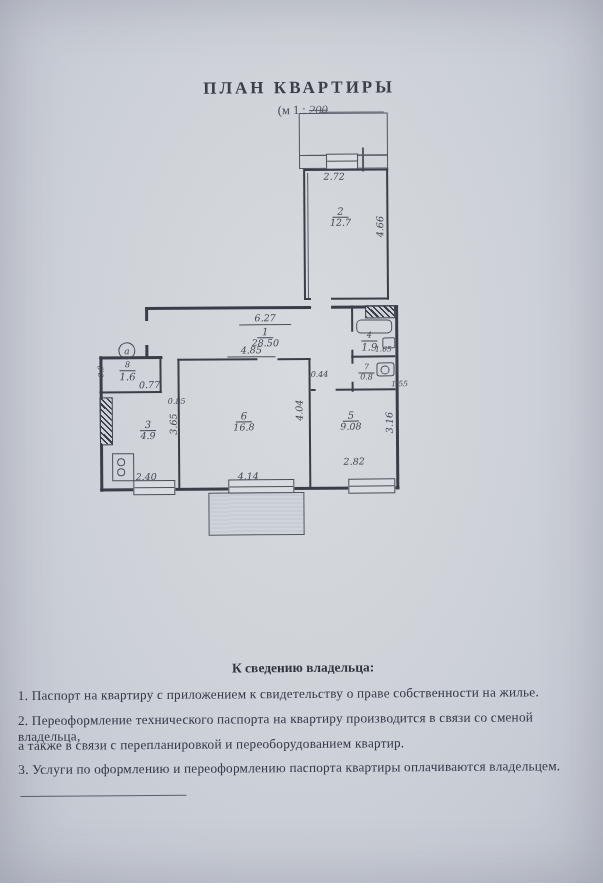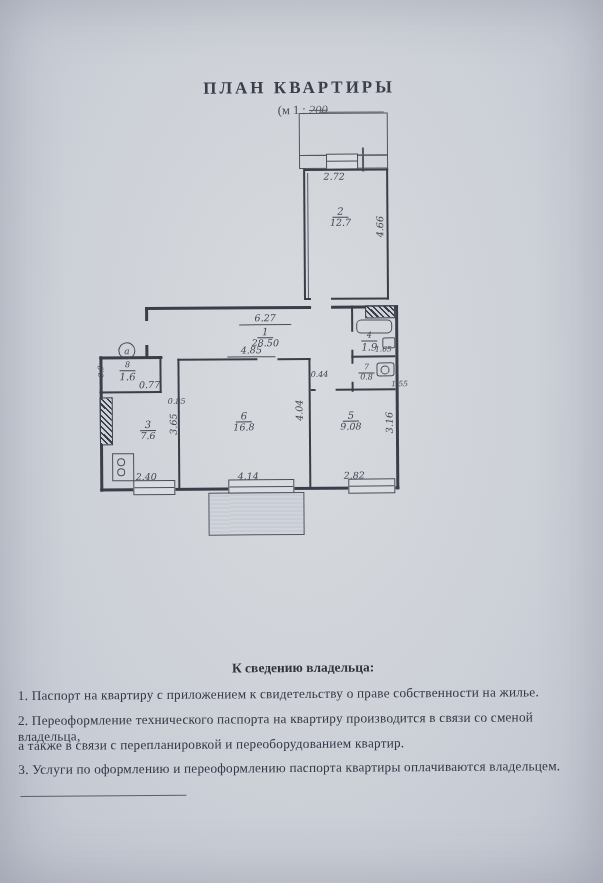--- a/index.html
+++ b/index.html
@@ -118,36 +118,36 @@
     <div class="hand dimu" style="left:240px;top:313px;width:52px">6.27</div>
     <div class="hand dimu" style="left:228px;top:345px;width:48px">4.85</div>
     <div class="hand" style="left:135px;top:379px;width:30px">0.77</div>
     <div class="hand s8" style="left:166px;top:397px;width:22px">0.85</div>
     <div class="hand s7 vert" style="left:92px;top:366px;width:20px">0.9</div>
     <div class="hand" style="left:128px;top:471px;width:36px">2.40</div>
     <div class="hand" style="left:228px;top:471px;width:40px">4.14</div>
     <div class="hand vert" style="left:282px;top:405px;width:36px">4.04</div>
     <div class="hand vert" style="left:156px;top:418px;width:36px">3.65</div>
     <div class="hand s8" style="left:308px;top:371px;width:24px">0.44</div>
-    <div class="hand" style="left:336px;top:471px;width:36px">2.82</div>
+    <div class="hand" style="left:336px;top:457px;width:36px">2.82</div>
     <div class="hand vert" style="left:372px;top:418px;width:36px">3.16</div>
     <div class="hand s7" style="left:373px;top:346px;width:22px">1.65</div>
     <div class="hand s7" style="left:389px;top:381px;width:22px">1.55</div>
 
     <div class="hand room-label" style="left:238px;top:326px;width:56px">
       <span class="rn">1</span><br>
       <span class="ra">28.50</span>
     </div>
     <div class="hand room-label" style="left:317px;top:206px;width:50px">
       <span class="rn">2</span><br>
       <span class="ra">12.7</span>
     </div>
     <div class="hand room-label" style="left:126px;top:418px;width:44px">
       <span class="rn">3</span><br>
-      <span class="ra">7.6</span>
+      <span class="ra">4.9</span>
     </div>
     <div class="hand room-label s8" style="left:357px;top:332px;width:26px">
       <span class="rn" style="font-size:8px">4</span><br>
       <span class="ra" style="font-size:10px">1.9</span>
     </div>
     <div class="hand room-label" style="left:328px;top:410px;width:46px">
       <span class="rn">5</span><br>
       <span class="ra">9.08</span>
     </div>
     <div class="hand room-label" style="left:220px;top:410px;width:48px">

